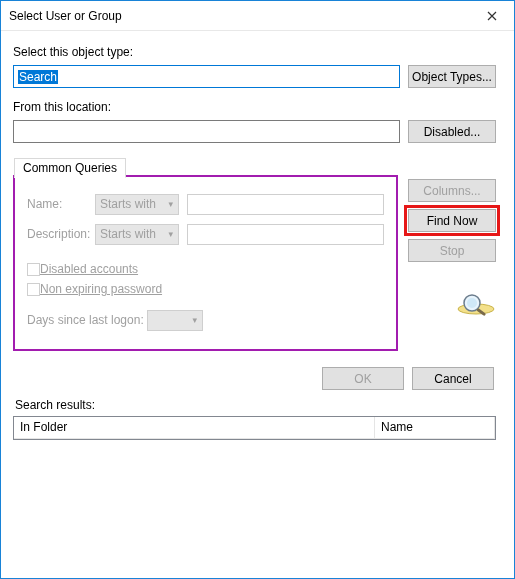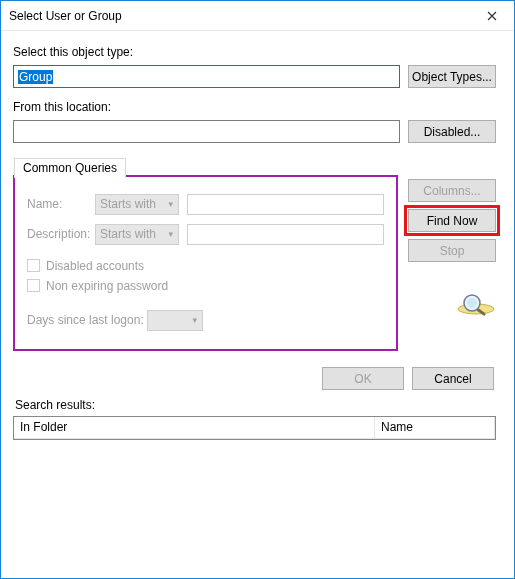--- a/index.html
+++ b/index.html
@@ -20,21 +20,21 @@
 
 .tabgroup { margin-top: 6px; display: flex; gap: 10px; }
 .tabpanel { position: relative; border: 2px solid #a21caf; width: 398px; height: 176px; }
 .tab { position: absolute; top: -19px; left: -1px; height: 20px; background: #fff; border: 1px solid #d9d9d9; border-bottom: 1px solid #fff; padding: 2px 8px 0 8px; }
 .tabcontent { padding: 14px 12px; color: #a0a0a0; }
 .formrow { display: flex; align-items: center; height: 26px; margin-bottom: 4px; }
 .formlabel { width: 68px; }
 .combo { width: 84px; height: 21px; border: 1px solid #cfcfcf; background: #e6e6e6; display: flex; align-items: center; padding: 0 4px; color: #a0a0a0; position: relative; }
 .combo .chev { position: absolute; right: 5px; font-size: 9px; color: #a0a0a0; }
 .finput { flex: 1; height: 21px; border: 1px solid #cfcfcf; margin-left: 8px; background: #fff; }
-.chk { display: flex; gap: 6px; height: 20px; }
+.chk { display: flex; align-items: center; height: 20px; text-decoration: underline; }
 .chkbox { width: 13px; height: 13px; border: 1px solid #cfcfcf; background: #fff; }
 
 .sidebtns { display: flex; flex-direction: column; gap: 7px; width: 88px; padding-top: 4px; align-items: center; }
 .find-highlight { outline: 3px solid #e61717; outline-offset: 1px; }
 .magnify { width: 40px; height: 30px; margin-top: 22px; align-self: flex-end; }
 
 .okrow { display: flex; justify-content: flex-end; gap: 8px; margin: 16px 2px 6px 0; }
 
 .results-label { margin: 2px 0 4px 2px; }
 .grid { border: 1px solid #828790; flex: 1; display: flex; flex-direction: column; background: #fff; }
@@ -55,21 +55,21 @@
           <path d="M1 1 L9 9 M9 1 L1 9" stroke="#333" stroke-width="1.2" fill="none"></path>
         </svg>
     </div>
   </div>
 
   <div class="body">
 
     <div class="label">Select this object type:</div>
     <div class="row">
       <div class="txtfield selected" style="border-color:#0078d7;">
-          <span>Group</span>
+          <span>Search</span>
         </div>
       <div class="btn">Object Types...</div>
     </div>
 
     <div class="label">From this location:</div>
     <div class="row">
       <div class="txtfield"></div>
       <div class="btn">Disabled...</div>
     </div>
 

